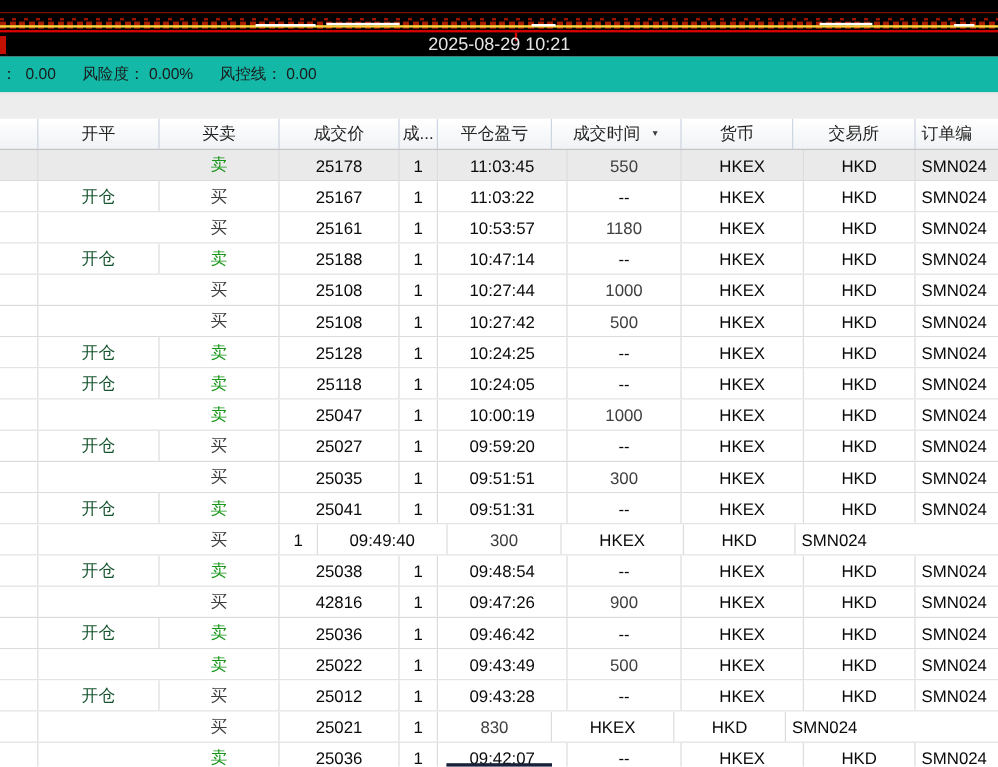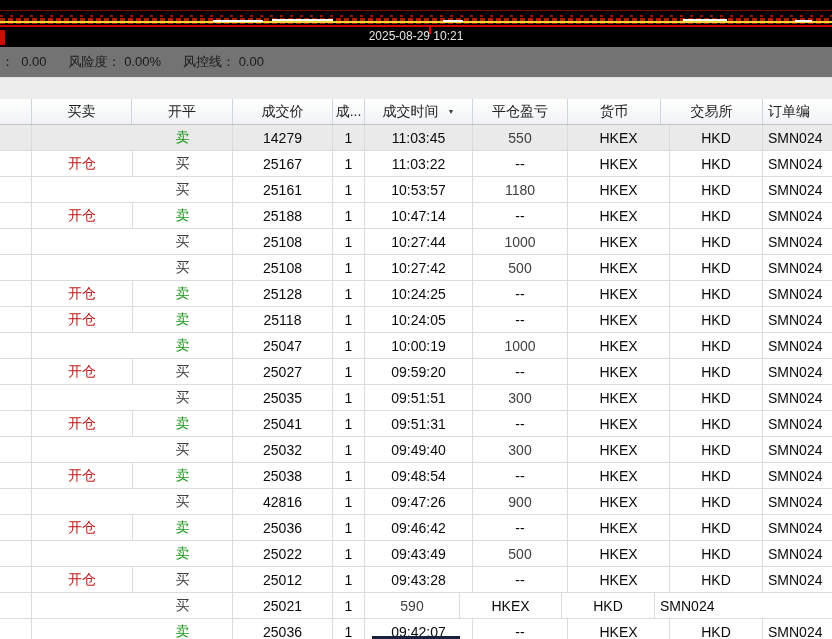--- a/index.html
+++ b/index.html
@@ -22,24 +22,24 @@
   .white-seg { position:absolute; height:2px; background:#ffffff; }
   .seg1 { left:213px; top:20px; width:50px; }
   .seg2 { left:272px; top:19px; width:61px; }
   .seg3 { left:443px; top:20px; width:20px; }
   .seg4 { left:683px; top:19px; width:44px; }
   .seg5 { left:795px; top:20px; width:17px; }
   .red-baseline { position:absolute; top:25px; left:0; width:832px; height:2px; background:#d40000; }
   .red-tick { position:absolute; top:27px; left:429px; width:2px; height:7px; background:#d40000; }
   .left-marker { position:absolute; top:30px; left:0; width:5px; height:15px; background:#c51000; }
   .chart-timestamp { position:absolute; top:29px; left:0; width:832px; text-align:center;
-    color:#e6e6e6; font-size:12px; }
+    color:#e6e6e6; font-size:15px; }
 
   
-  .status-bar { width:832px; height:30px; background:#737373; display:flex; align-items:center;
+  .status-bar { width:832px; height:30px; background:#14b8a6; display:flex; align-items:center;
     font-size:13px; color:#1a1a1a; padding-left:1px; }
   .status-item { margin-right:22px; white-space:pre; }
 
   .gap-strip { width:832px; height:22px; background:#ededed; border-top:1px solid #e2e2e2; }
 
   
   .grid { width:832px; font-size:14px; color:#0a0a0a; }
   .thead { display:flex; height:26px; background:linear-gradient(#ffffff,#f0f2f5);
     border-bottom:1px solid #c4c4c4; }
   .th { display:flex; align-items:center; justify-content:center;
@@ -57,21 +57,21 @@
   .c-qty   { width:32px;  flex:none; }
   .c-time  { width:108px; flex:none; }
   .c-pnl   { width:95px;  flex:none; }
   .c-exch  { width:102px; flex:none; }
   .c-cur   { width:93px;  flex:none; }
   .c-order { width:120px; flex:none; justify-content:flex-start; padding-left:5px; border-right:none; }
 
   .sort-arrow { font-size:7px; color:#3a3a3a; margin-left:9px; }
 
   .gold   { color:#ecbe2e;margin-top:36px; }
-  .purple { color:#b91c1c; }
+  .purple { color:#14532d; }
   .green  { color:#189618; }
   .red    { color:#404040; }
 
   .bottom-artifact { position:absolute; left:372px; bottom:0; width:88px; height:3px; background:#16233a; }
 </style>
 </head>
 <body>
 
 <div class="app">
 
@@ -95,39 +95,39 @@
     <span class="status-item">：  0.00</span>
     <span class="status-item">风险度： 0.00%</span>
     <span class="status-item">风控线： 0.00</span>
   </div>
 
   <div class="gap-strip"></div>
 
   <div class="grid">
     <div class="thead">
       <div class="th c-idx"></div>
+      <div class="th c-oc">开平</div>
       <div class="th c-side">买卖</div>
-      <div class="th c-oc">开平</div>
       <div class="th c-price">成交价</div>
       <div class="th c-qty">成...</div>
+      <div class="th c-pnl">平仓盈亏</div>
       <div class="th c-time">
         <span>成交时间</span>
         <span class="sort-arrow">▼</span>
       </div>
-      <div class="th c-pnl">平仓盈亏</div>
       <div class="th c-cur">货币</div>
       <div class="th c-exch">交易所</div>
       <div class="th c-order">订单编</div>
     </div>
     <div class="tbody" id="tbody">
   <div class="tr selected">
     <div class="td c-idx"></div>
     <div class="td c-oc gold">平仓</div>
     <div class="td c-side green">卖</div>
-    <div class="td c-price">14279</div>
+    <div class="td c-price">25178</div>
     <div class="td c-qty">1</div>
     <div class="td c-time">11:03:45</div>
     <div class="td c-pnl red">550</div>
     <div class="td c-exch">HKEX</div>
     <div class="td c-cur">HKD</div>
     <div class="td c-order">SMN024</div>
   </div>
 
   <div class="tr">
     <div class="td c-idx"></div>
@@ -269,21 +269,20 @@
     <div class="td c-pnl">--</div>
     <div class="td c-exch">HKEX</div>
     <div class="td c-cur">HKD</div>
     <div class="td c-order">SMN024</div>
   </div>
 
   <div class="tr">
     <div class="td c-idx"></div>
     <div class="td c-oc gold">平仓</div>
     <div class="td c-side red">买</div>
-    <div class="td c-price">25032</div>
     <div class="td c-qty">1</div>
     <div class="td c-time">09:49:40</div>
     <div class="td c-pnl red">300</div>
     <div class="td c-exch">HKEX</div>
     <div class="td c-cur">HKD</div>
     <div class="td c-order">SMN024</div>
   </div>
 
   <div class="tr">
     <div class="td c-idx"></div>
@@ -349,21 +348,21 @@
     <div class="td c-cur">HKD</div>
     <div class="td c-order">SMN024</div>
   </div>
 
   <div class="tr">
     <div class="td c-idx"></div>
     <div class="td c-oc gold">平仓</div>
     <div class="td c-side red">买</div>
     <div class="td c-price">25021</div>
     <div class="td c-qty">1</div>
-    <div class="td c-pnl red">590</div>
+    <div class="td c-pnl red">830</div>
     <div class="td c-exch">HKEX</div>
     <div class="td c-cur">HKD</div>
     <div class="td c-order">SMN024</div>
   </div>
 
   <div class="tr">
     <div class="td c-idx"></div>
     <div class="td c-oc gold">平开</div>
     <div class="td c-side green">卖</div>
     <div class="td c-price">25036</div>

